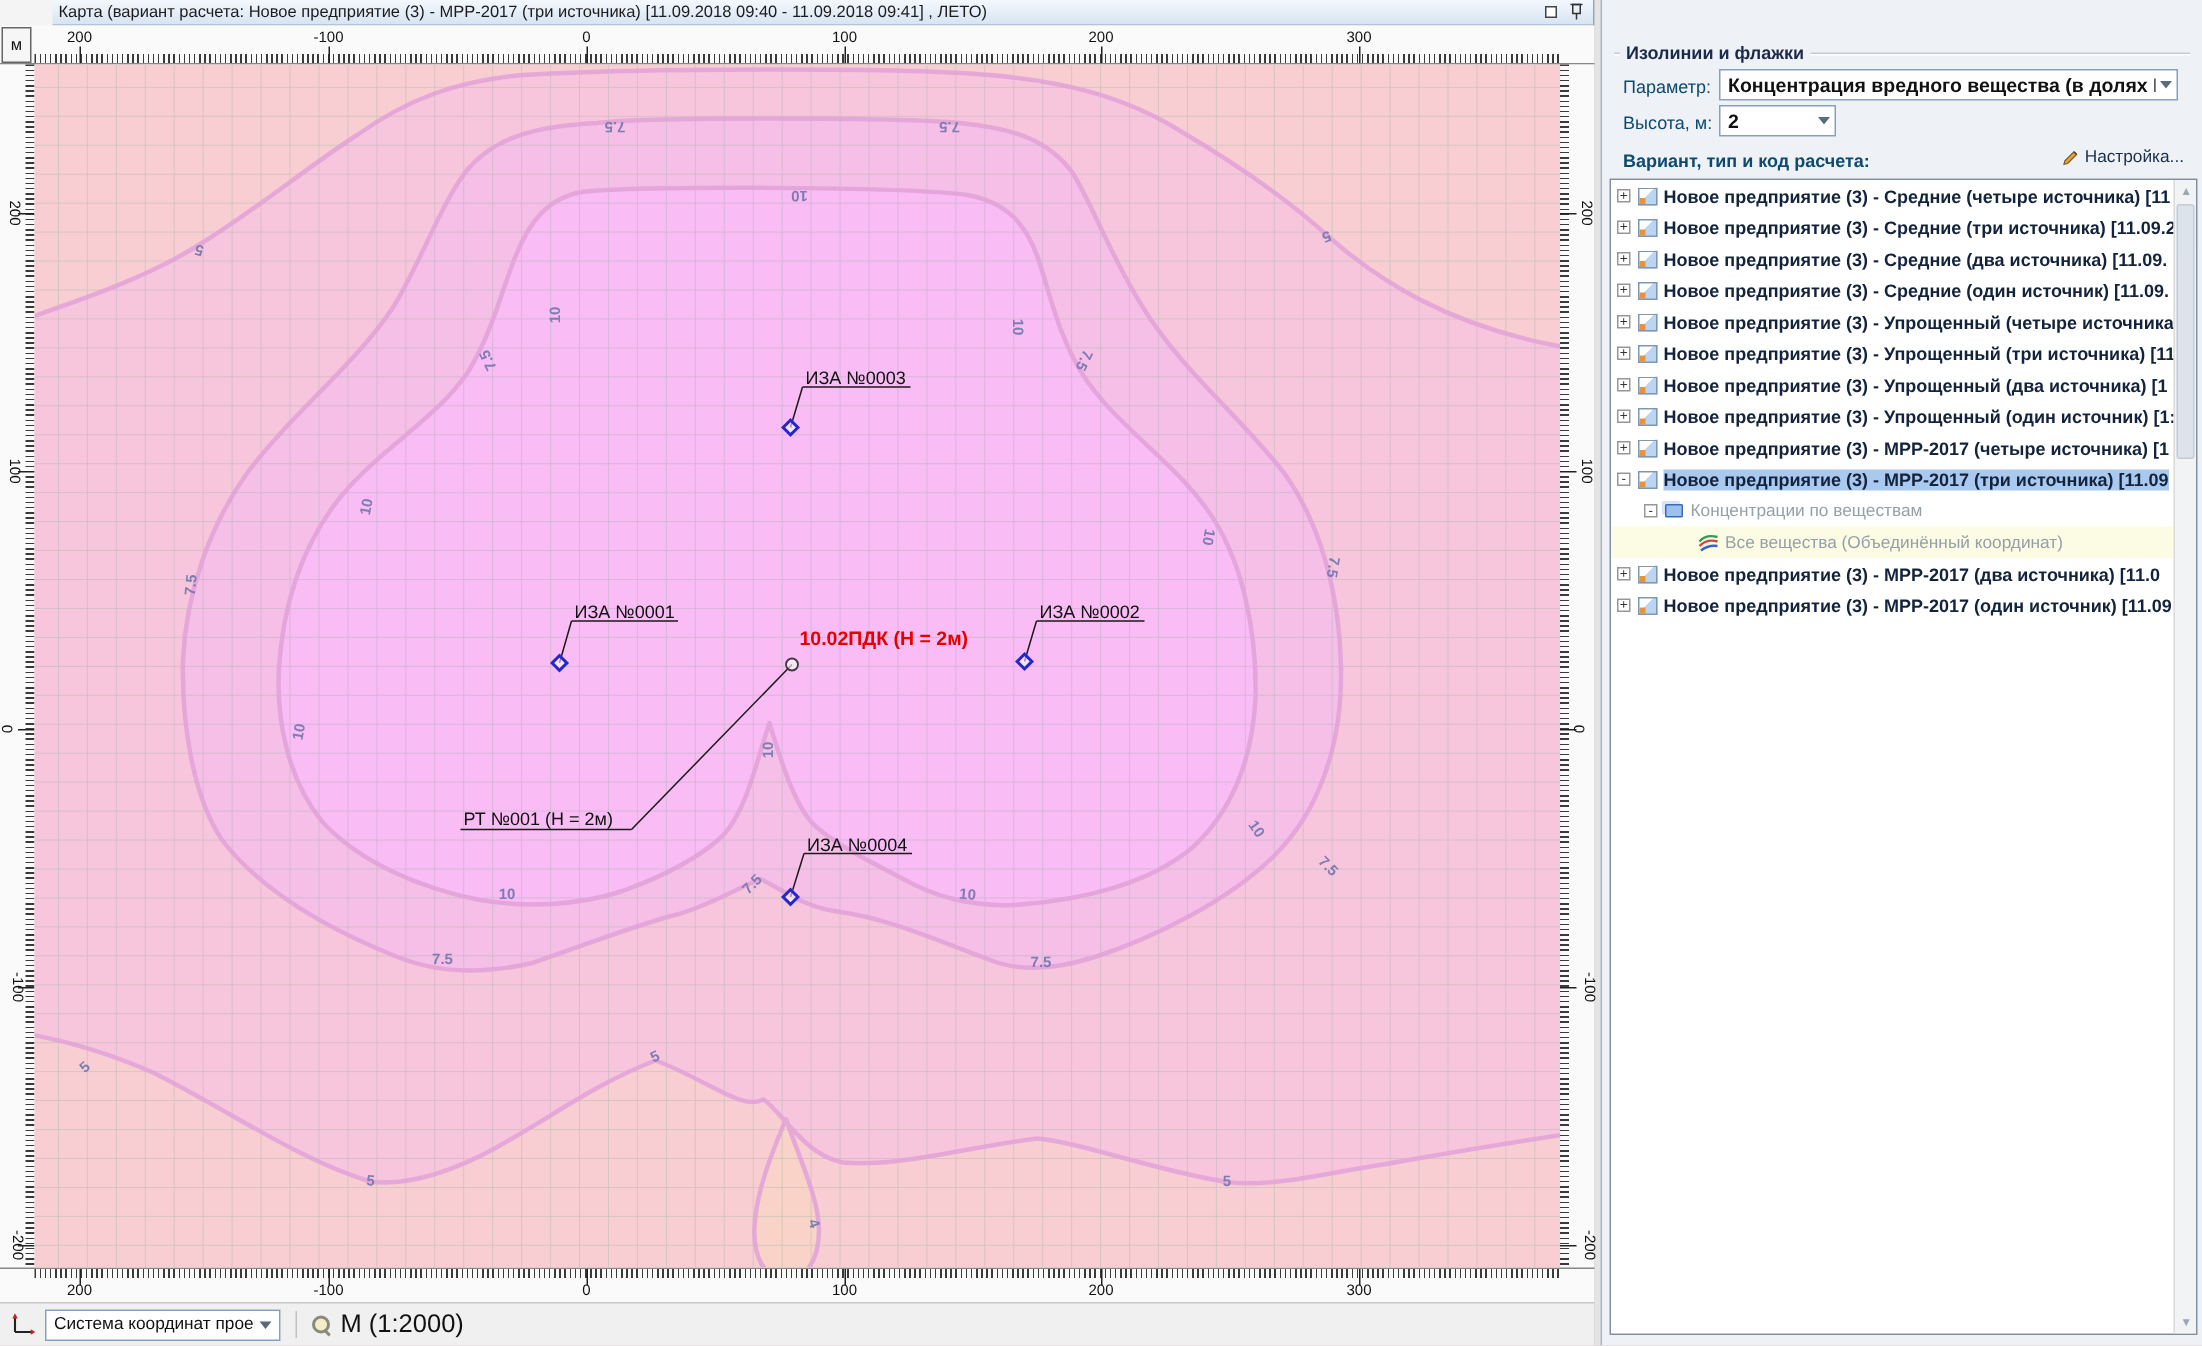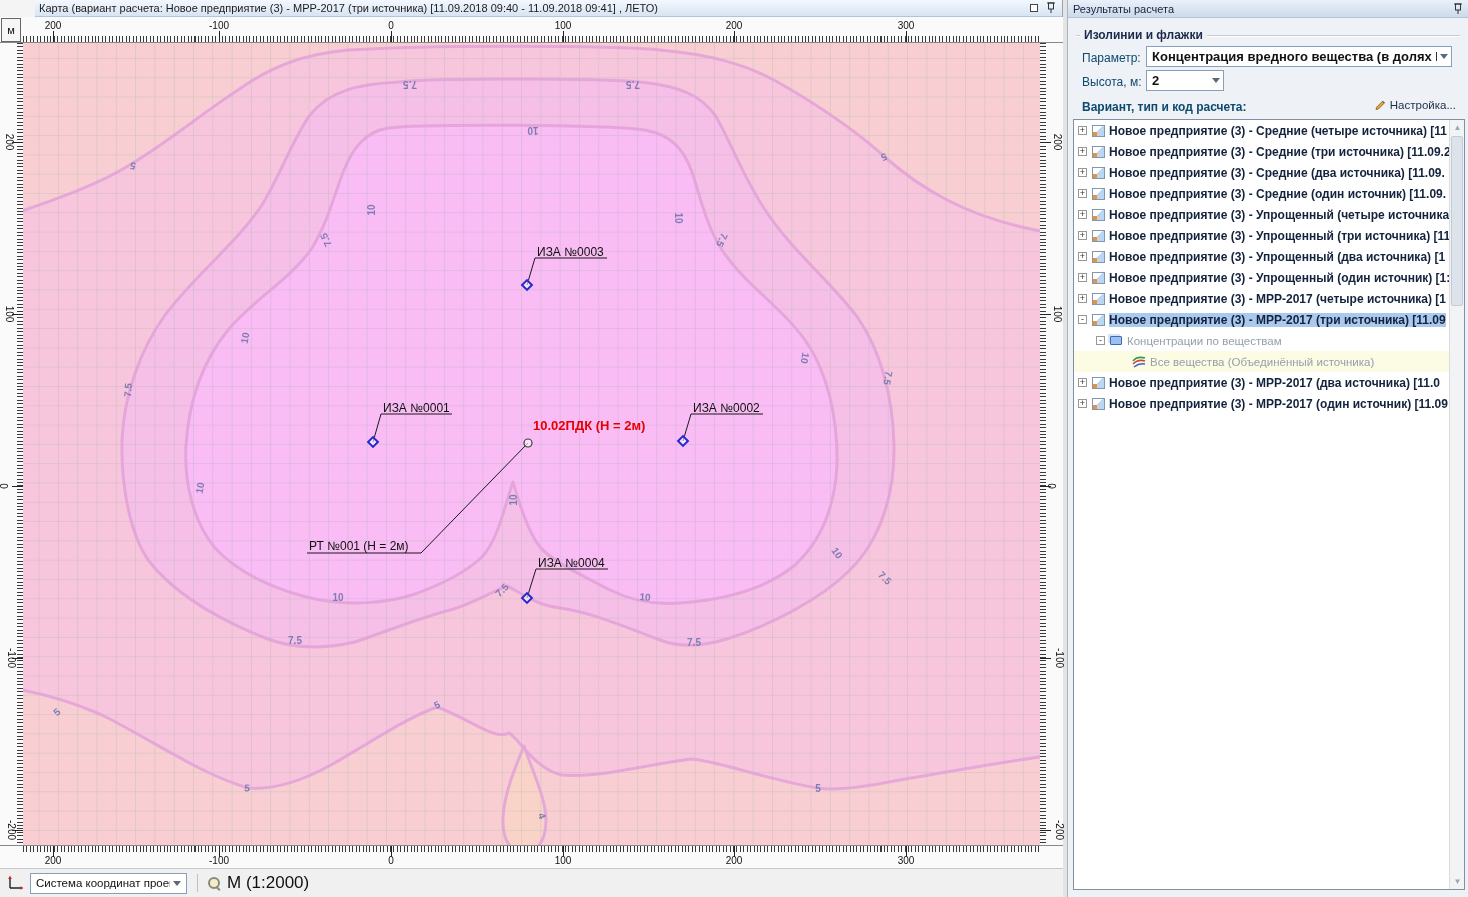--- a/index.html
+++ b/index.html
@@ -256,28 +256,20 @@
         <span class="val">Система координат проекта</span>
         <span class="chev"></span>
       </div>
       <span class="sb-sep"></span>
       <span class="mag"></span>
       <span id="scale-text">М (1:2000)</span>
     </div>
   </div>
 
   <div id="panel">
-    <div id="panel-header">
-      <span>Результаты расчета</span>
-      <svg width="10" height="12" viewBox="0 0 10 12">
-          <rect x="2.5" y="1" width="5" height="6" fill="none" stroke="#333"></rect>
-          <line x1="5" y1="7" x2="5" y2="11" stroke="#333"></line>
-          <line x1="1" y1="1" x2="9" y2="1" stroke="#333"></line>
-        </svg>
-    </div>
 
     <div class="group-line"></div>
     <span class="group-label">Изолинии и флажки</span>
 
     <span class="form-label" style="left:14px;top:51px;">Параметр:</span>
     <div class="combo" style="left:78px;top:46px;width:306px;">
       <span class="val">Концентрация вредного вещества (в долях ПДК</span>
       <span class="chev"></span>
     </div>
 
@@ -352,21 +344,21 @@
             <span class="expander">-</span>
             <span class="icon-folder"></span>
             <span class="lbl">Концентрации по веществам</span>
           </div>
           <div class="trow s-muted hl" style="padding-left: 58px;">
             <svg width="14" height="14" class="icon-wave">
               <path d="M1 6 Q5 1 13 3" fill="none" stroke="#2f9e4f" stroke-width="1.6"></path>
               <path d="M1 9 Q6 4 13 6" fill="none" stroke="#d04545" stroke-width="1.6"></path>
               <path d="M2 12 Q7 8 13 9" fill="none" stroke="#3a62c8" stroke-width="1.6"></path>
             </svg>
-            <span class="lbl">Все вещества (Объединённый источника)</span>
+            <span class="lbl">Все вещества (Объединённый координат)</span>
           </div>
           <div class="trow s-variant" style="padding-left: 4px;">
             <span class="expander">+</span>
             <span class="icon-variant"></span>
             <span class="lbl">Новое предприятие (3) -  МРР-2017 (два источника) [11.0</span>
           </div>
           <div class="trow s-variant" style="padding-left: 4px;">
             <span class="expander">+</span>
             <span class="icon-variant"></span>
             <span class="lbl">Новое предприятие (3) - МРР-2017 (один источник) [11.09</span>

